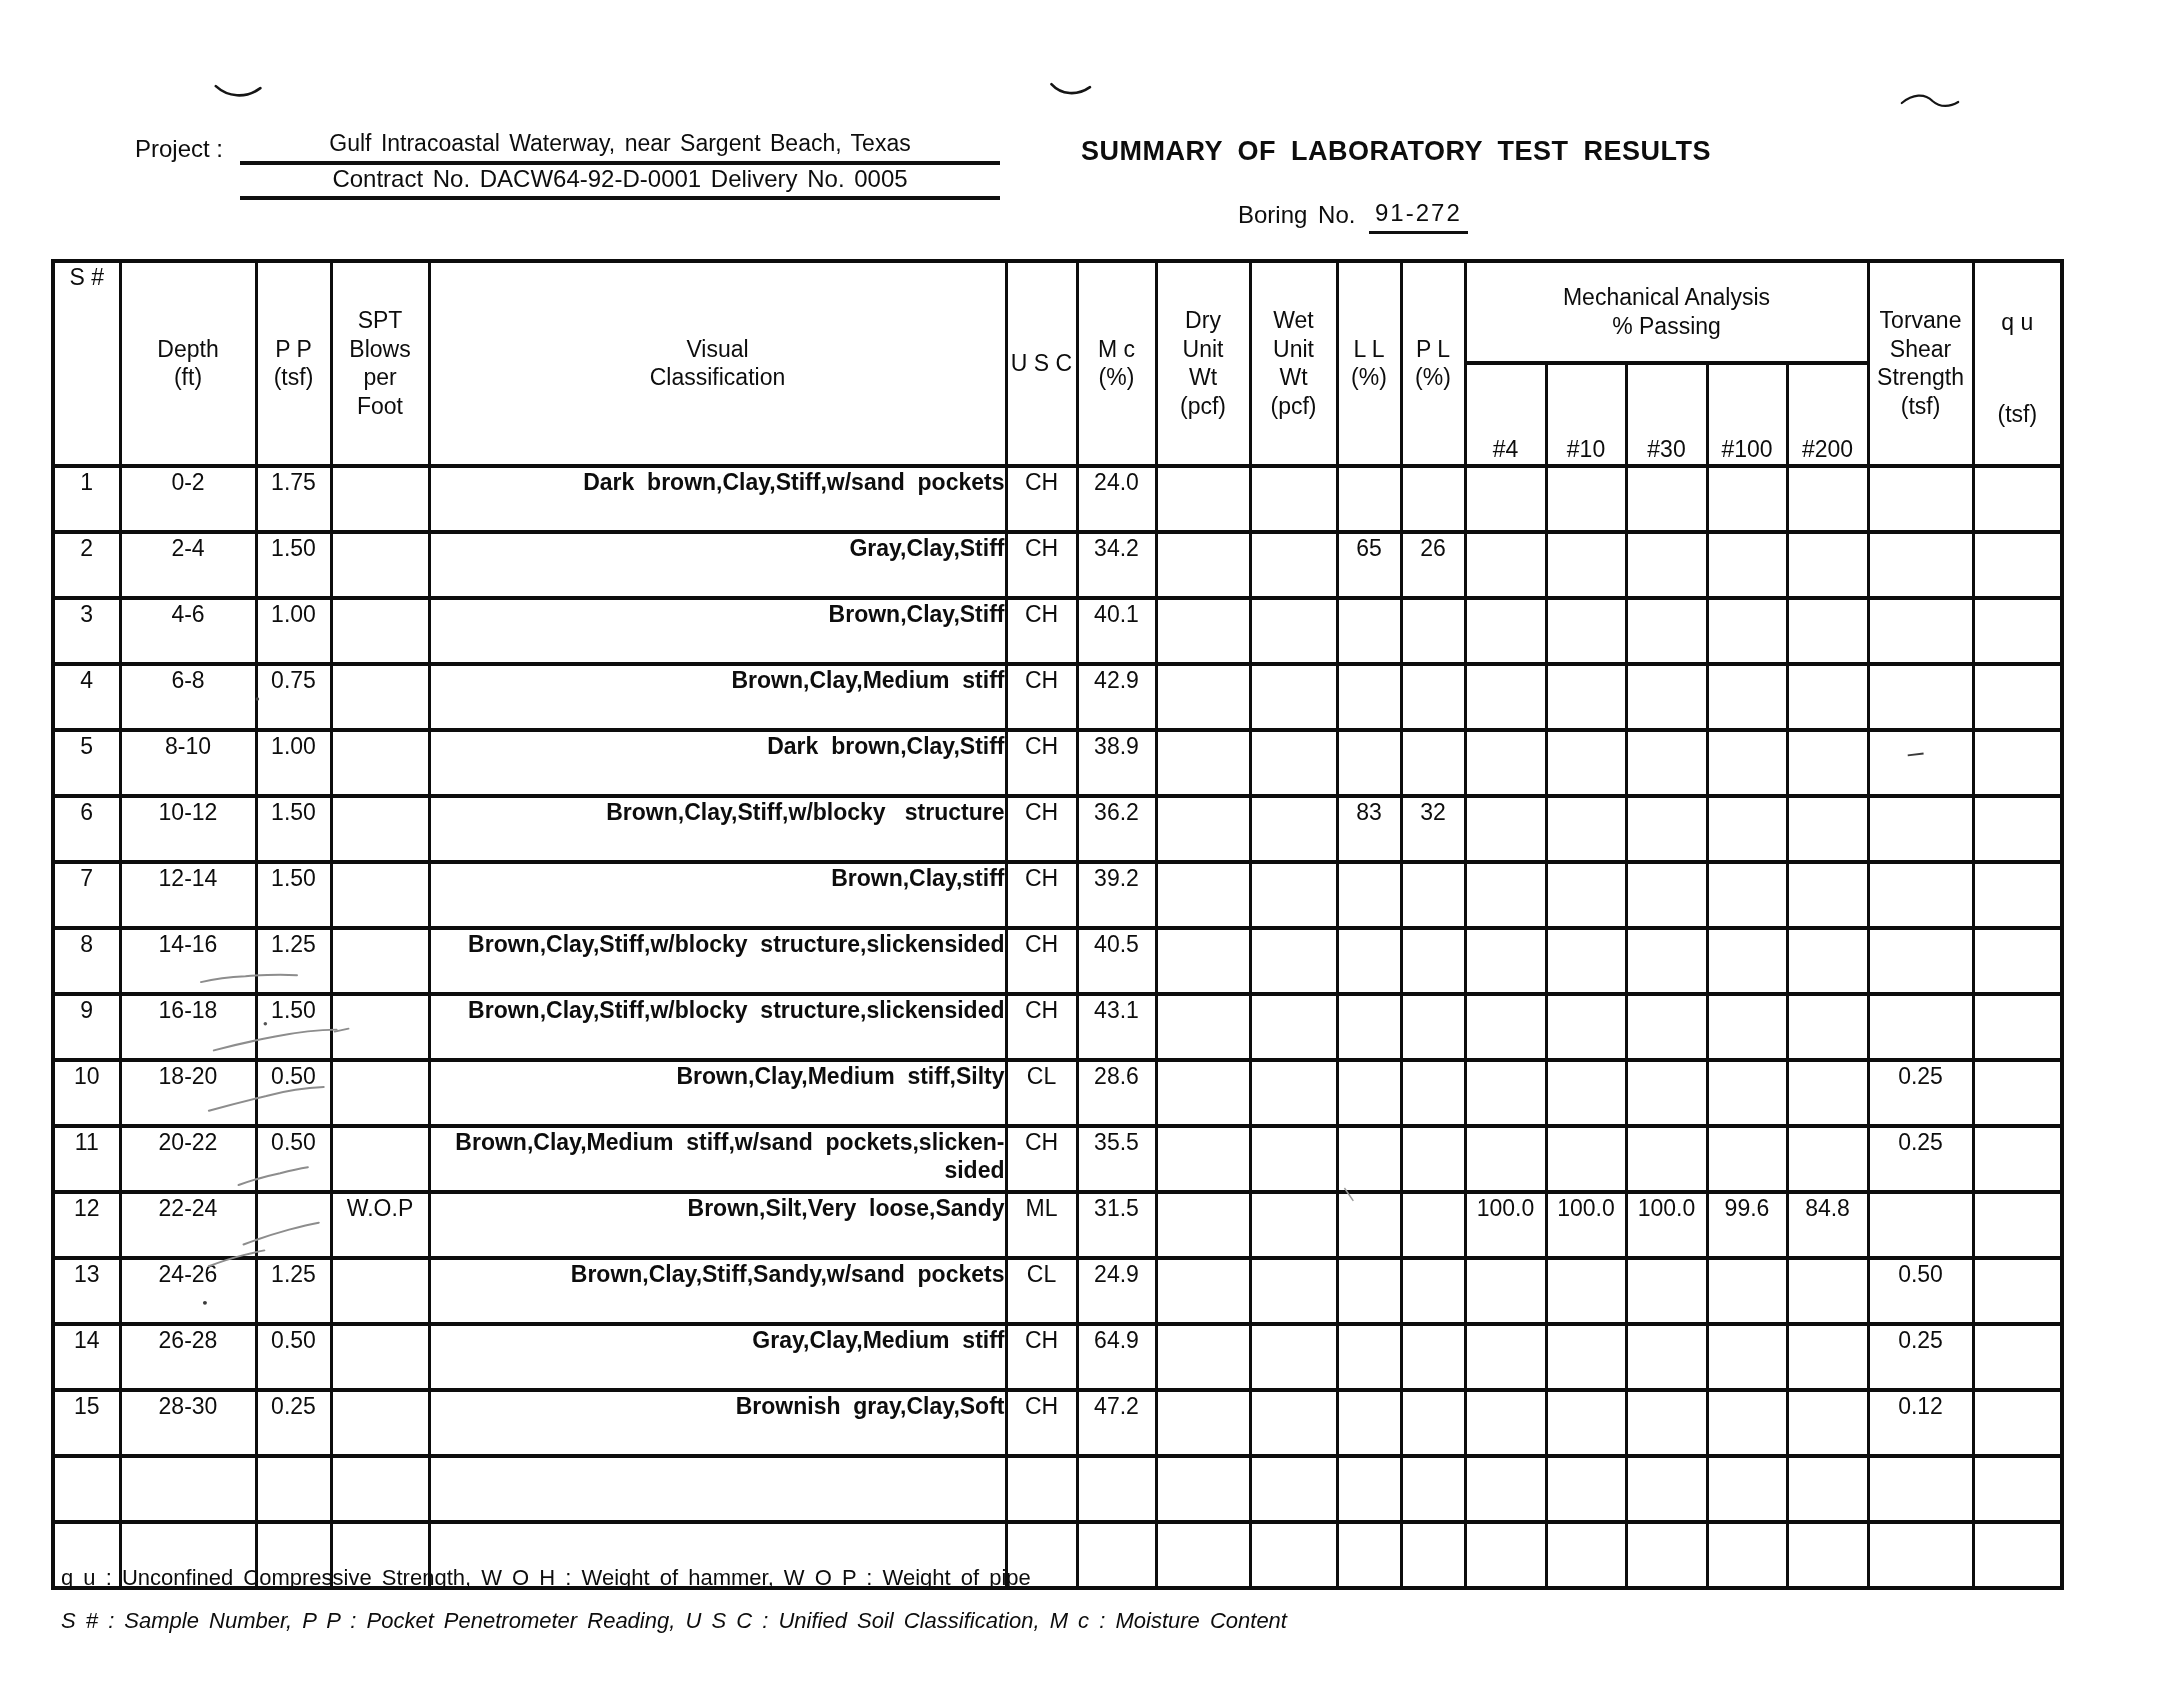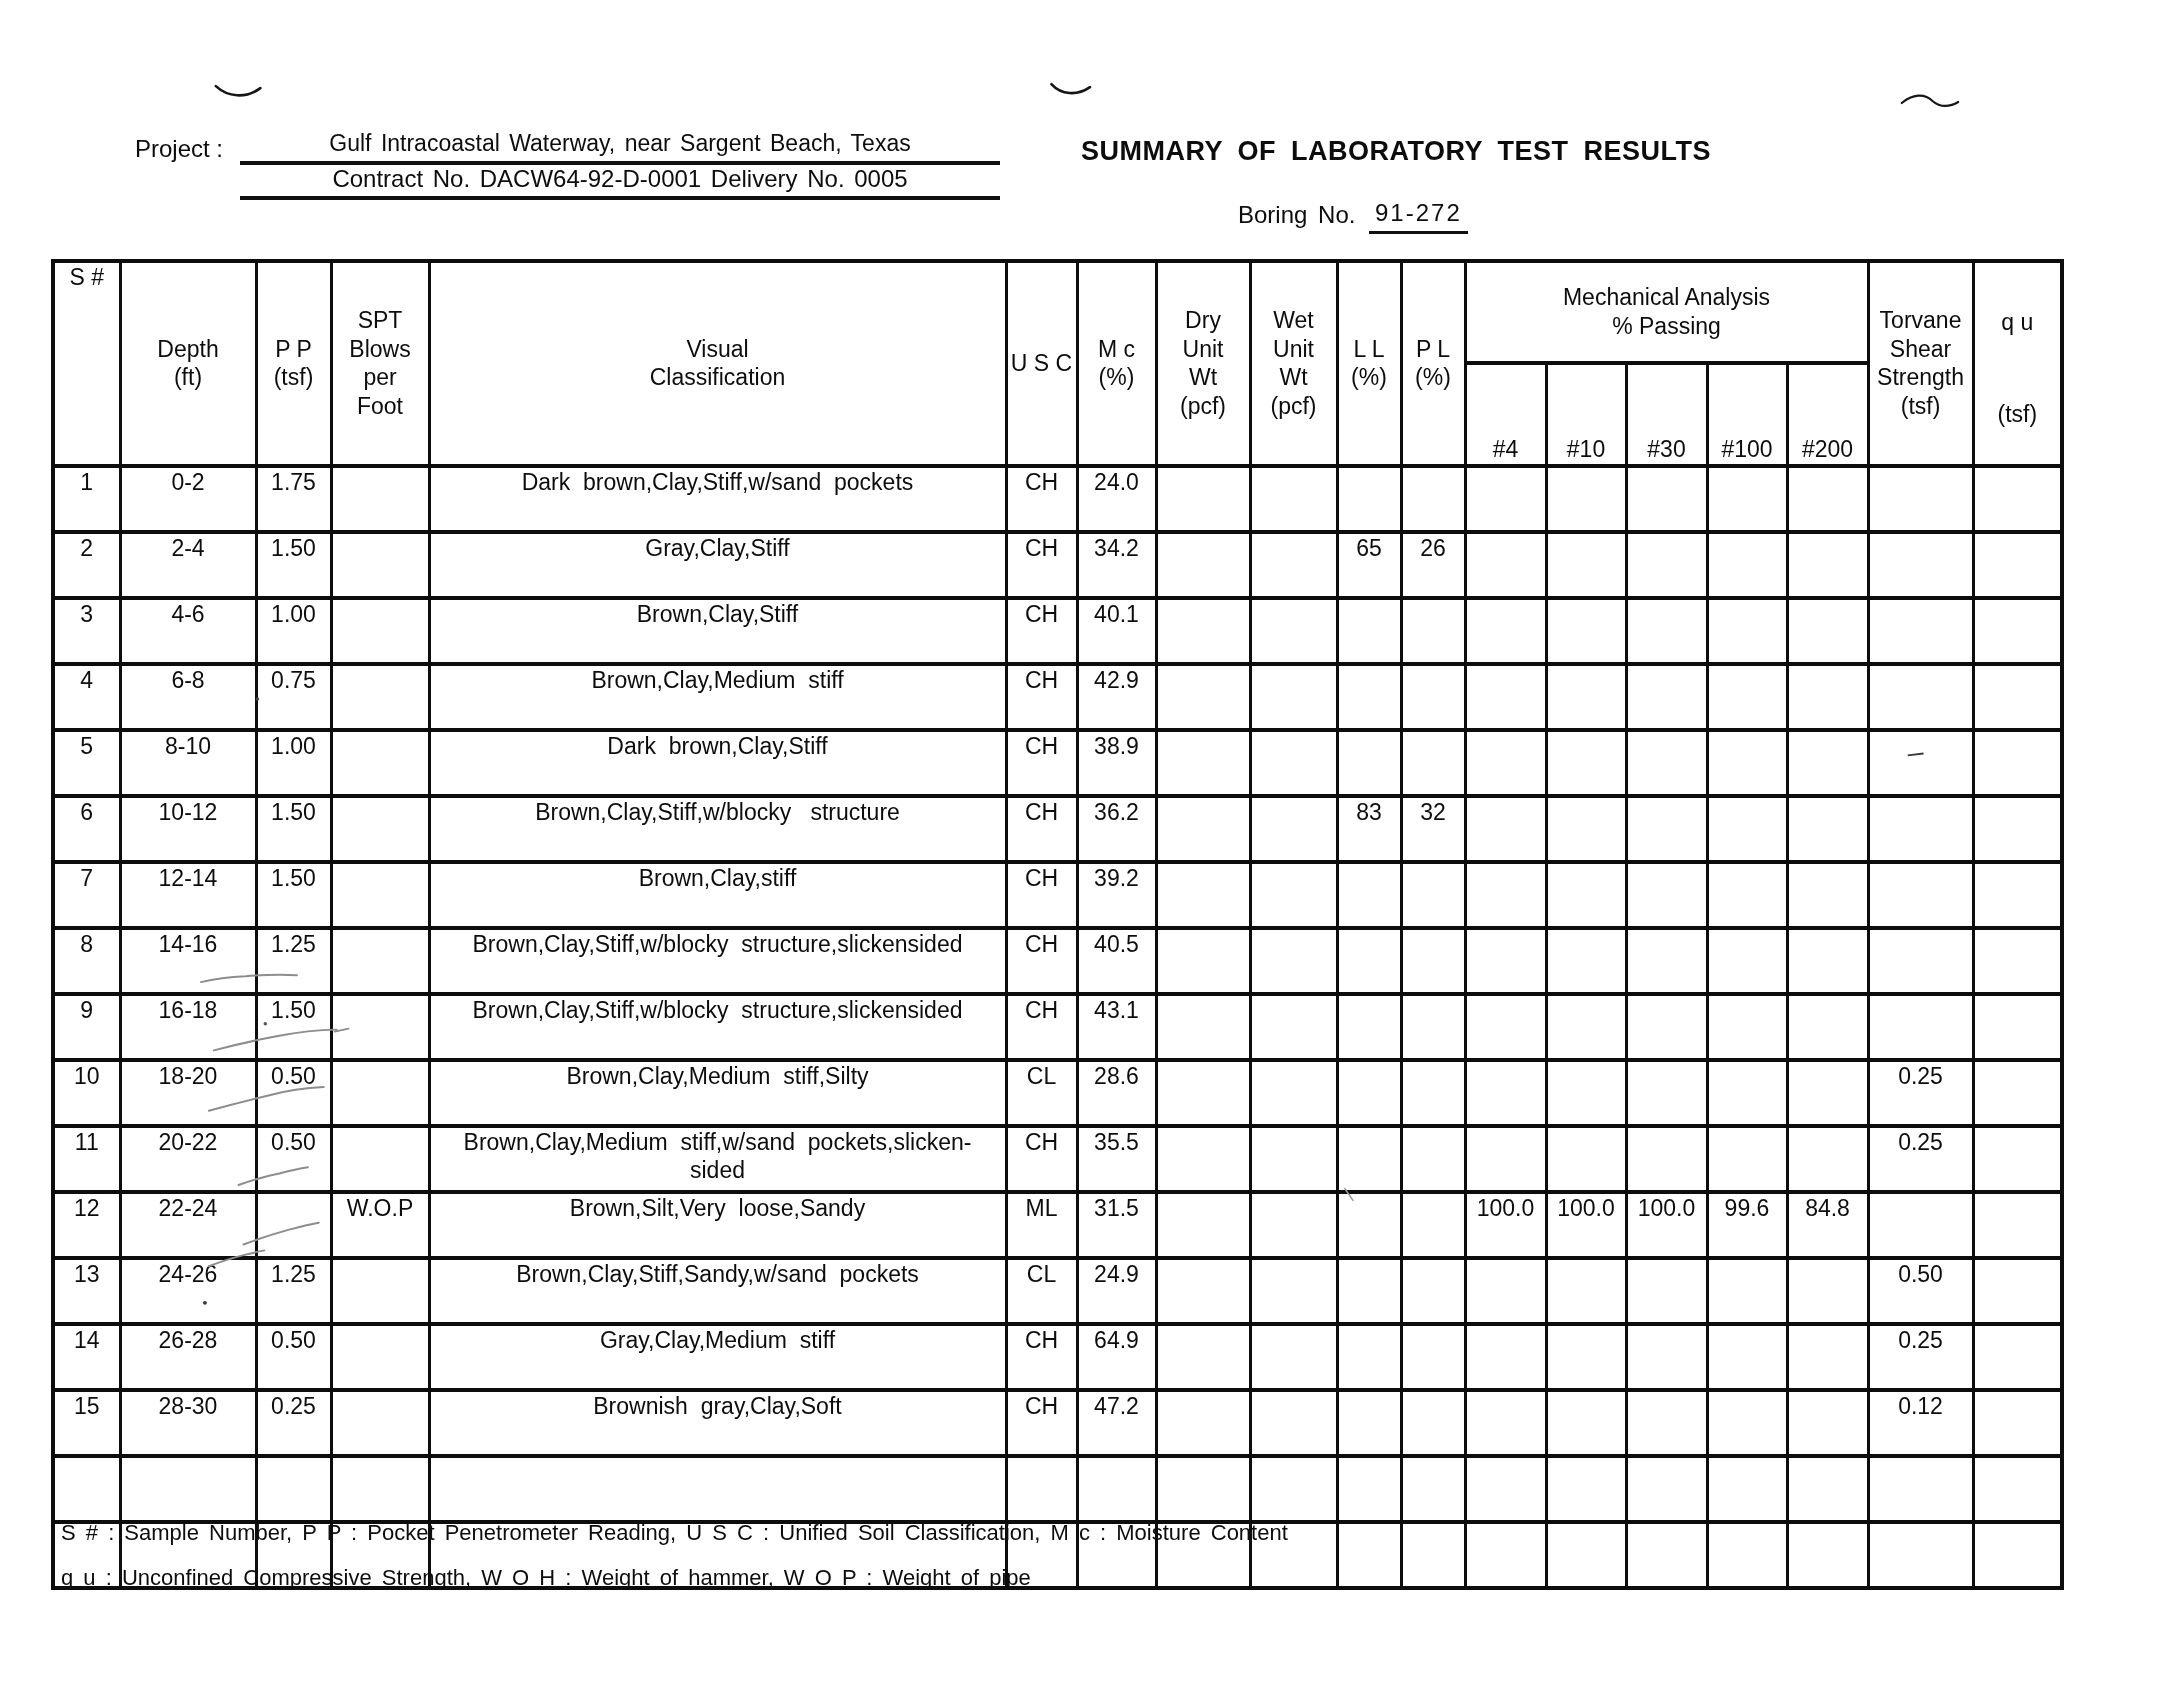--- a/index.html
+++ b/index.html
@@ -52,26 +52,26 @@
   .th-sieve{vertical-align:bottom;padding-bottom:7px;}
   .th-qu .quwrap{
     height:121px;display:flex;flex-direction:column;justify-content:space-between;
     align-items:center;padding:16px 0 6px 0;gap:8px;
   }
   td{
     font-size:23px;line-height:1.22;text-align:center;vertical-align:top;
     padding-top:7px;
   }
   td.cell-visual{
-    text-align:center;padding-left:9px;padding-right:4px;white-space:pre-wrap;
+    text-align:right;padding-left:9px;padding-right:4px;white-space:pre-wrap;font-weight:bold;
   }
 
   
   .footnote{position:absolute;left:61px;font-size:22px;word-spacing:4px;}
-  .fn1{top:1520px;}
+  .fn1{top:1608px;font-style:italic;}
   .fn2{top:1565px;}
 
   
   svg.marks{position:absolute;left:0;top:0;width:2178px;height:1687px;pointer-events:none;}
 </style>
 </head>
 <body>
 
 <div class="sheet">
 

